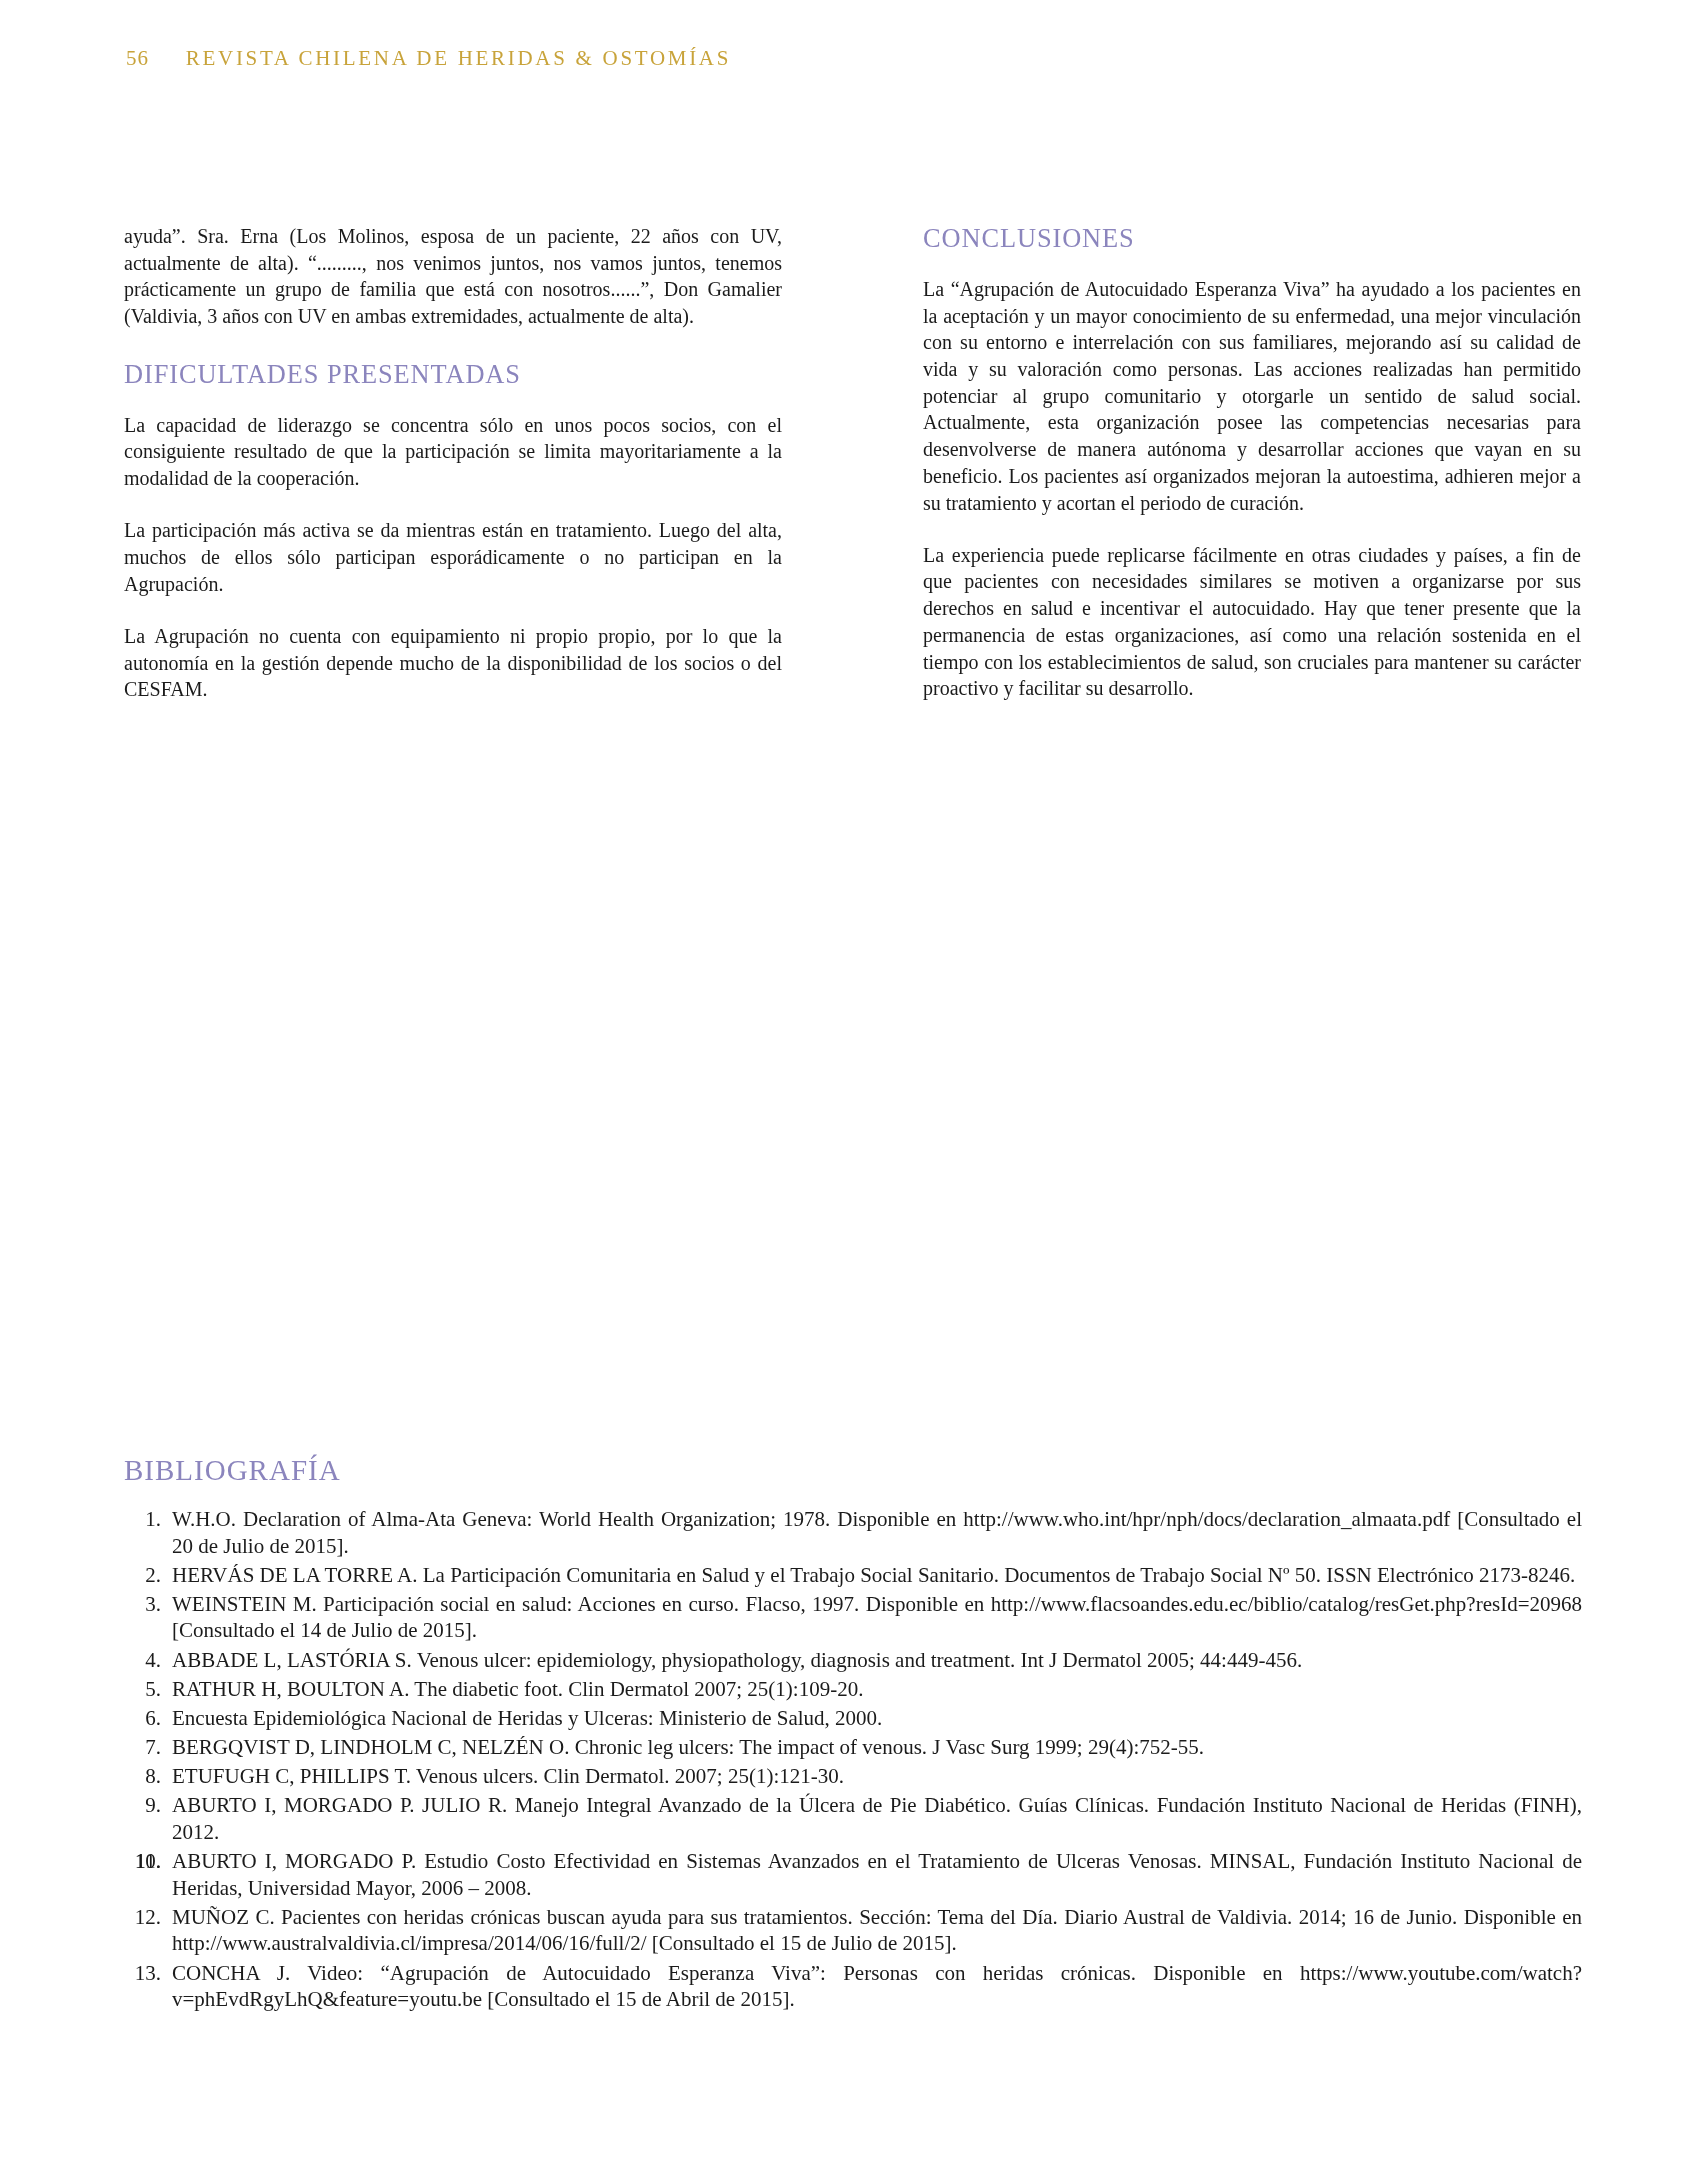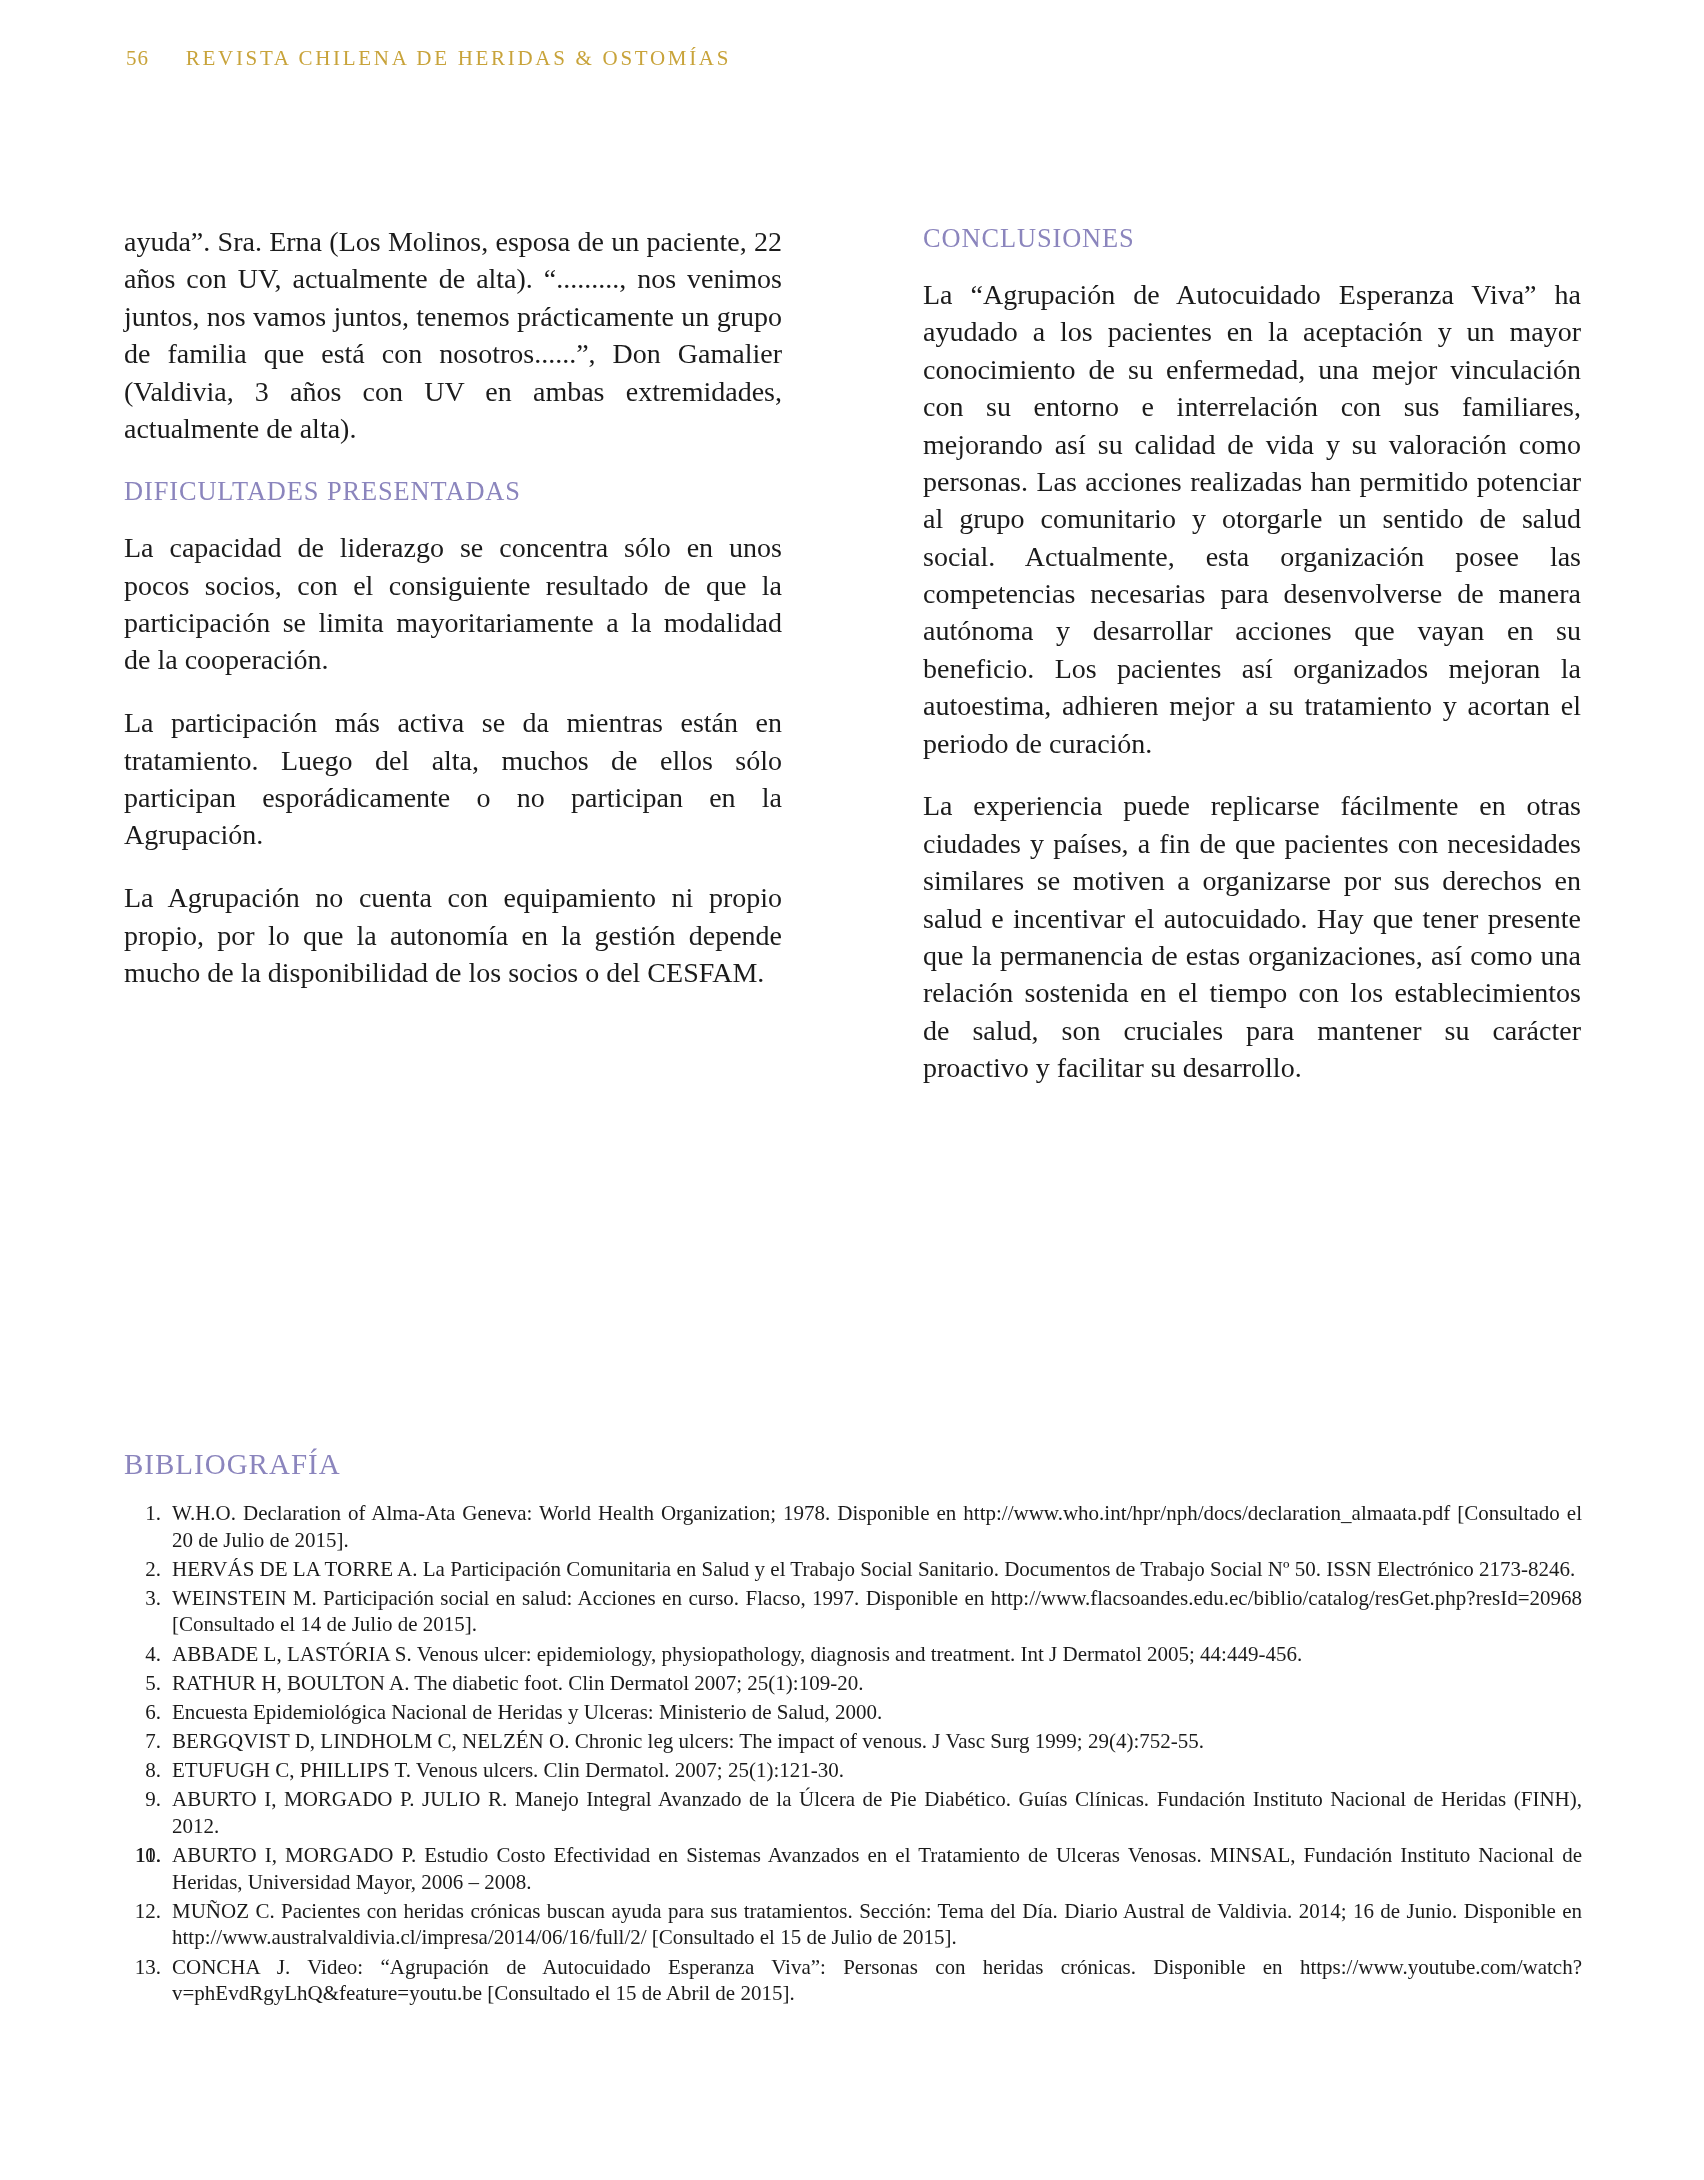--- a/index.html
+++ b/index.html
@@ -47,21 +47,21 @@
     left: 124px;
     width: 1457px;
     display: flex;
     justify-content: space-between;
   }
   .col {
     width: 658px;
   }
   .col p {
     margin: 0 0 25.6px 0;
-    font-size: 28px;
+    font-size: 20px;
     line-height: 1.335;
     text-align: justify;
     text-justify: inter-word;
     hyphens: manual;
   }
   .col p:last-child { margin-bottom: 0; }
 
   h2.section-head {
     margin: 29px 0 22px 0;
     font-size: 26.4px;
@@ -75,21 +75,21 @@
   }
 
   
   .biblio {
     position: absolute;
     top: 1440px;
     left: 124px;
     width: 1458px;
   }
   .biblio h2 {
-    margin: 8px 0 19px 0;
+    margin: 14px 0 19px 0;
     font-size: 29px;
     font-weight: normal;
     letter-spacing: 1px;
     color: #8b85bd;
     text-transform: uppercase;
   }
   ol.refs {
     margin: 0;
     padding: 0;
     list-style: none;

